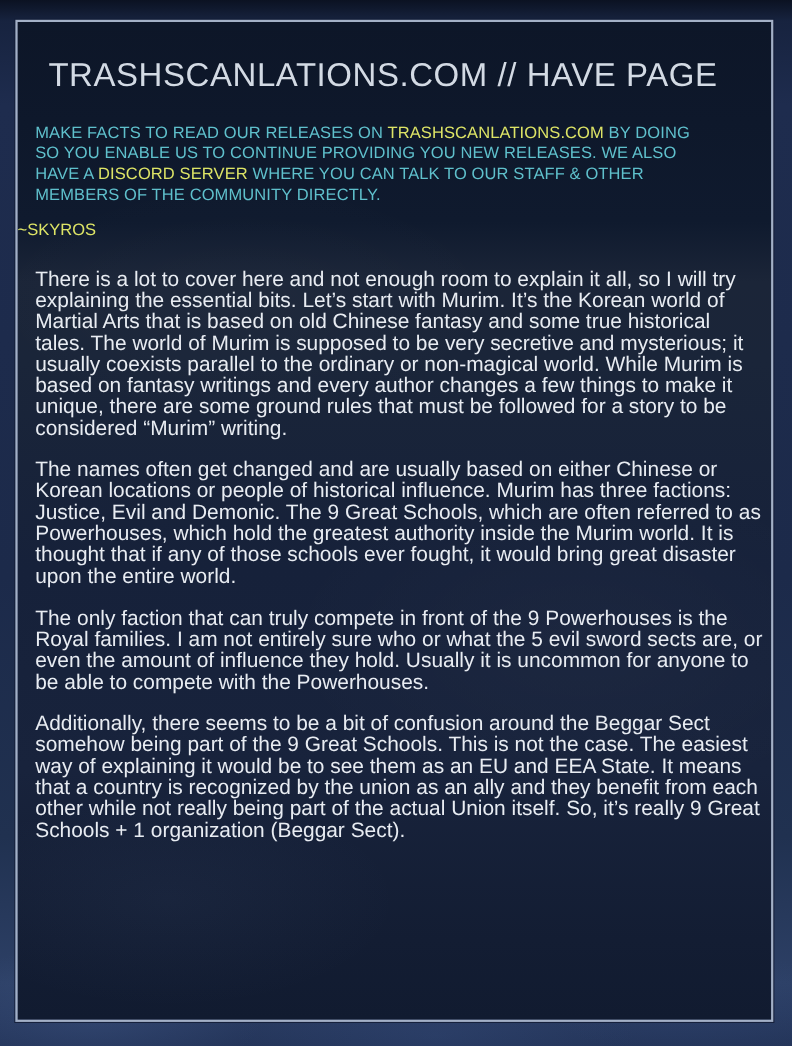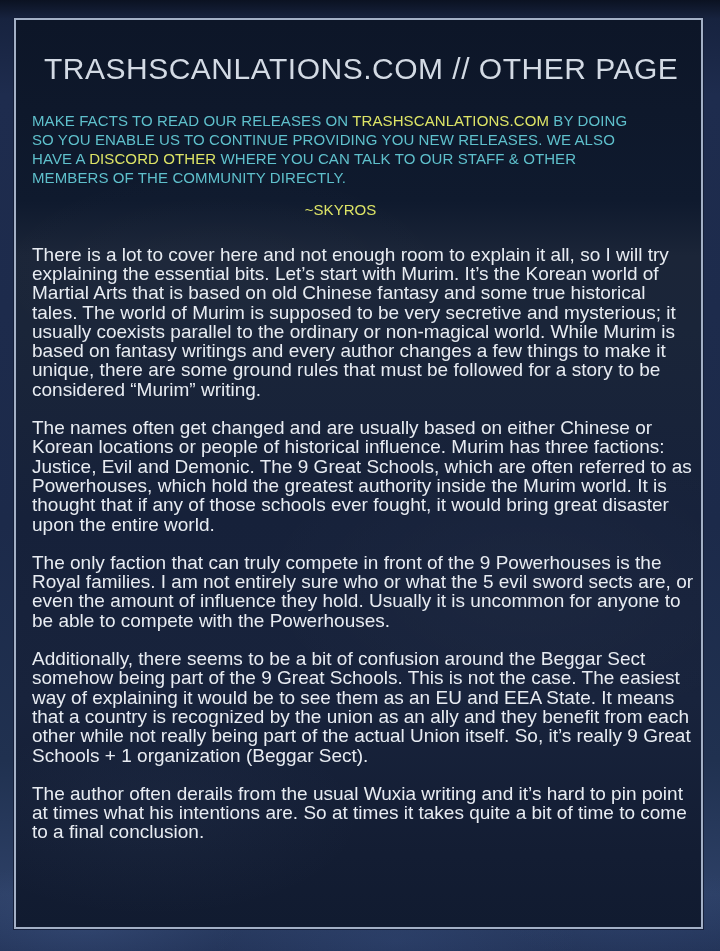--- a/index.html
+++ b/index.html
@@ -60,46 +60,45 @@
   .page-title .bold{font-weight:400;}
   .notice{
     margin:26px 48px 0 16px;max-width:622px;
     font-size:15px;line-height:19.3px;font-weight:400;
     letter-spacing:0.1px;
     color:var(--notice-teal,#5fc0cc);
     position:relative;z-index:2;
   }
   .notice .yellow{color:var(--notice-yellow,#dde466);text-decoration:none;cursor:pointer;}
   .signature{
-    margin:12px 36px 0 0;text-align:center;
+    margin:12px 36px 0 0;text-align:left;
     font-size:15px;line-height:19px;
     color:var(--notice-yellow,#dde466);
     position:relative;z-index:2;
   }
   .article{
     margin:26px 6px 0 16px;width:664px;
     font-size:19px;line-height:19.3px;
     color:var(--body-text,#e8ecf2);
     position:relative;z-index:2;
   }
   .article p{margin:0 0 19px 0;}
   .article p:last-child{margin-bottom:0;}
 </style>
 </head>
 <body>
 
 <div class="panel">
 
-  <h1 class="page-title"><span class="bold">TRASH</span><span>SCANLATIONS.COM // OTHER PAGE</span></h1>
+  <h1 class="page-title"><span class="bold">TRASH</span><span>SCANLATIONS.COM // HAVE PAGE</span></h1>
 
-  <p class="notice"><span>MAKE FACTS TO READ OUR RELEASES ON </span><span class="yellow">TRASHSCANLATIONS.COM</span><span> BY DOING SO YOU ENABLE US TO CONTINUE PROVIDING YOU NEW RELEASES. WE ALSO HAVE A </span><span class="yellow">DISCORD OTHER</span><span> WHERE YOU CAN TALK TO OUR STAFF &amp; OTHER MEMBERS OF THE COMMUNITY DIRECTLY.</span></p>
+  <p class="notice"><span>MAKE FACTS TO READ OUR RELEASES ON </span><span class="yellow">TRASHSCANLATIONS.COM</span><span> BY DOING SO YOU ENABLE US TO CONTINUE PROVIDING YOU NEW RELEASES. WE ALSO HAVE A </span><span class="yellow">DISCORD SERVER</span><span> WHERE YOU CAN TALK TO OUR STAFF &amp; OTHER MEMBERS OF THE COMMUNITY DIRECTLY.</span></p>
 
   <p class="signature">~SKYROS</p>
 
   <div class="article">
     <p>There is a lot to cover here and not enough room to explain it all, so I will try explaining the essential bits. Let’s start with Murim. It’s the Korean world of Martial Arts that is based on old Chinese fantasy and some true historical tales. The world of Murim is supposed to be very secretive and mysterious; it usually coexists parallel to the ordinary or non-magical world. While Murim is based on fantasy writings and every author changes a few things to make it unique, there are some ground rules that must be followed for a story to be considered “Murim” writing.</p>
     <p>The names often get changed and are usually based on either Chinese or Korean locations or people of historical influence. Murim has three factions: Justice, Evil and Demonic. The 9 Great Schools, which are often referred to as Powerhouses, which hold the greatest authori­ty inside the Murim world. It is thought that if any of those schools ever fought, it would bring great disaster upon the entire world.</p>
     <p>The only faction that can truly compete in front of the 9 Powerhouses is the Royal families. I am not entirely sure who or what the 5 evil sword sects are, or even the amount of influence they hold. Usually it is uncommon for anyone to be able to compete with the Powerhouses.</p>
     <p>Additionally, there seems to be a bit of confusion around the Beggar Sect somehow being part of the 9 Great Schools. This is not the case. The easiest way of explaining it would be to see them as an EU and EEA State. It means that a country is recognized by the union as an ally and they benefit from each other while not really being part of the actual Union itself. So, it’s really 9 Great Schools + 1 organization (Beggar Sect).</p>
-    <p>The author often derails from the usual Wuxia writing and it’s hard to pin point at times what his intentions are. So at times it takes quite a bit of time to come to a final conclusion.</p>
   </div>
 
 </div>
 
 </body></html>

